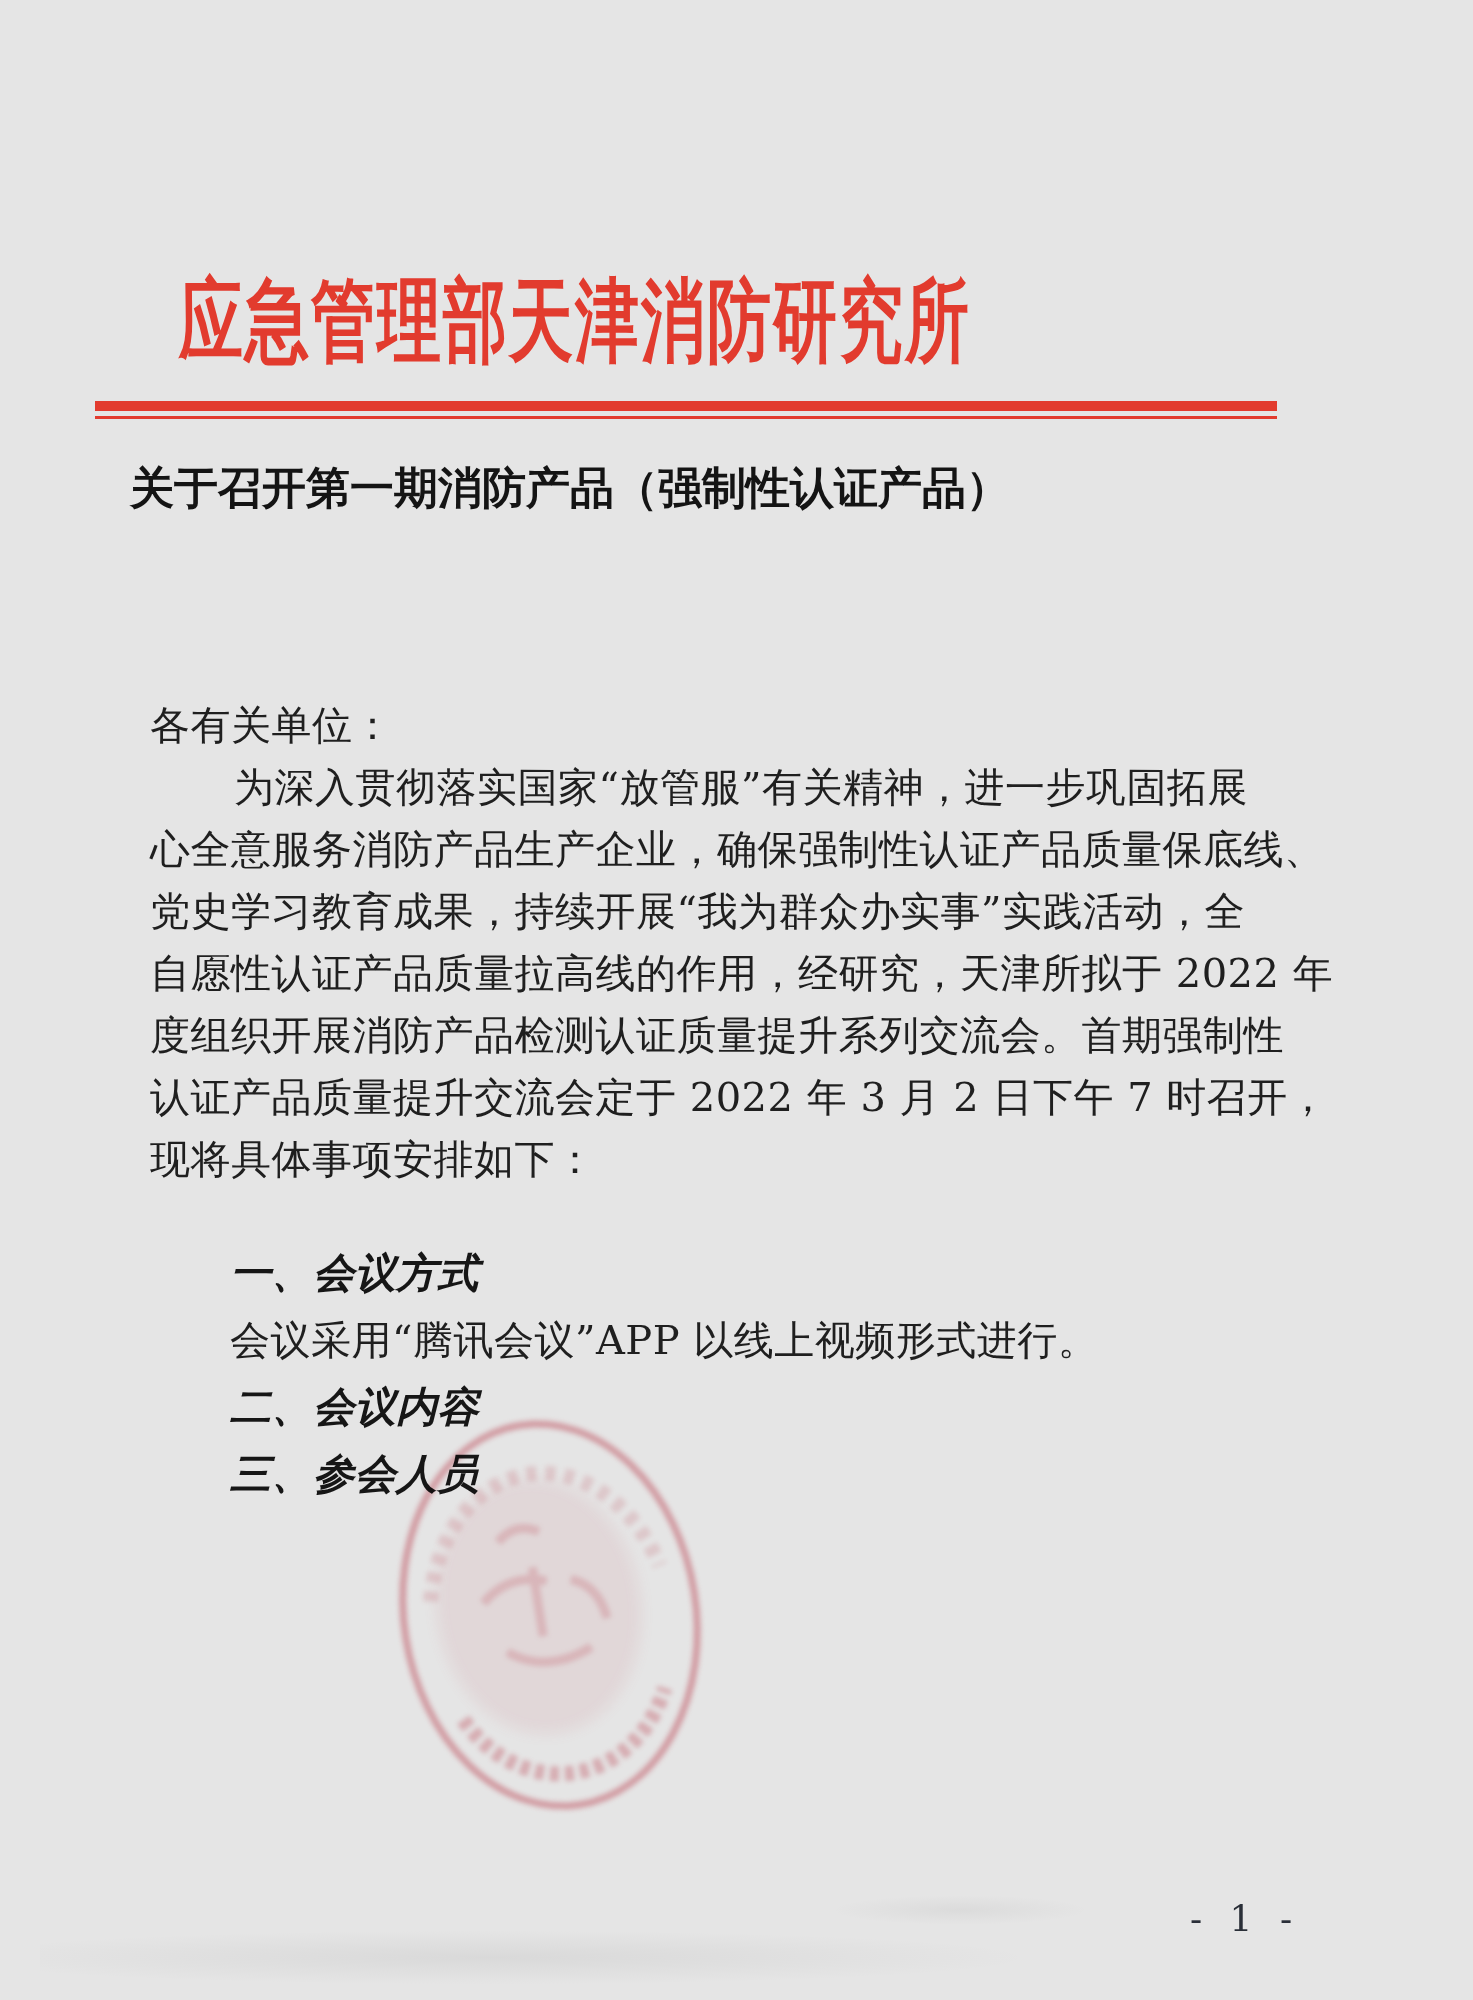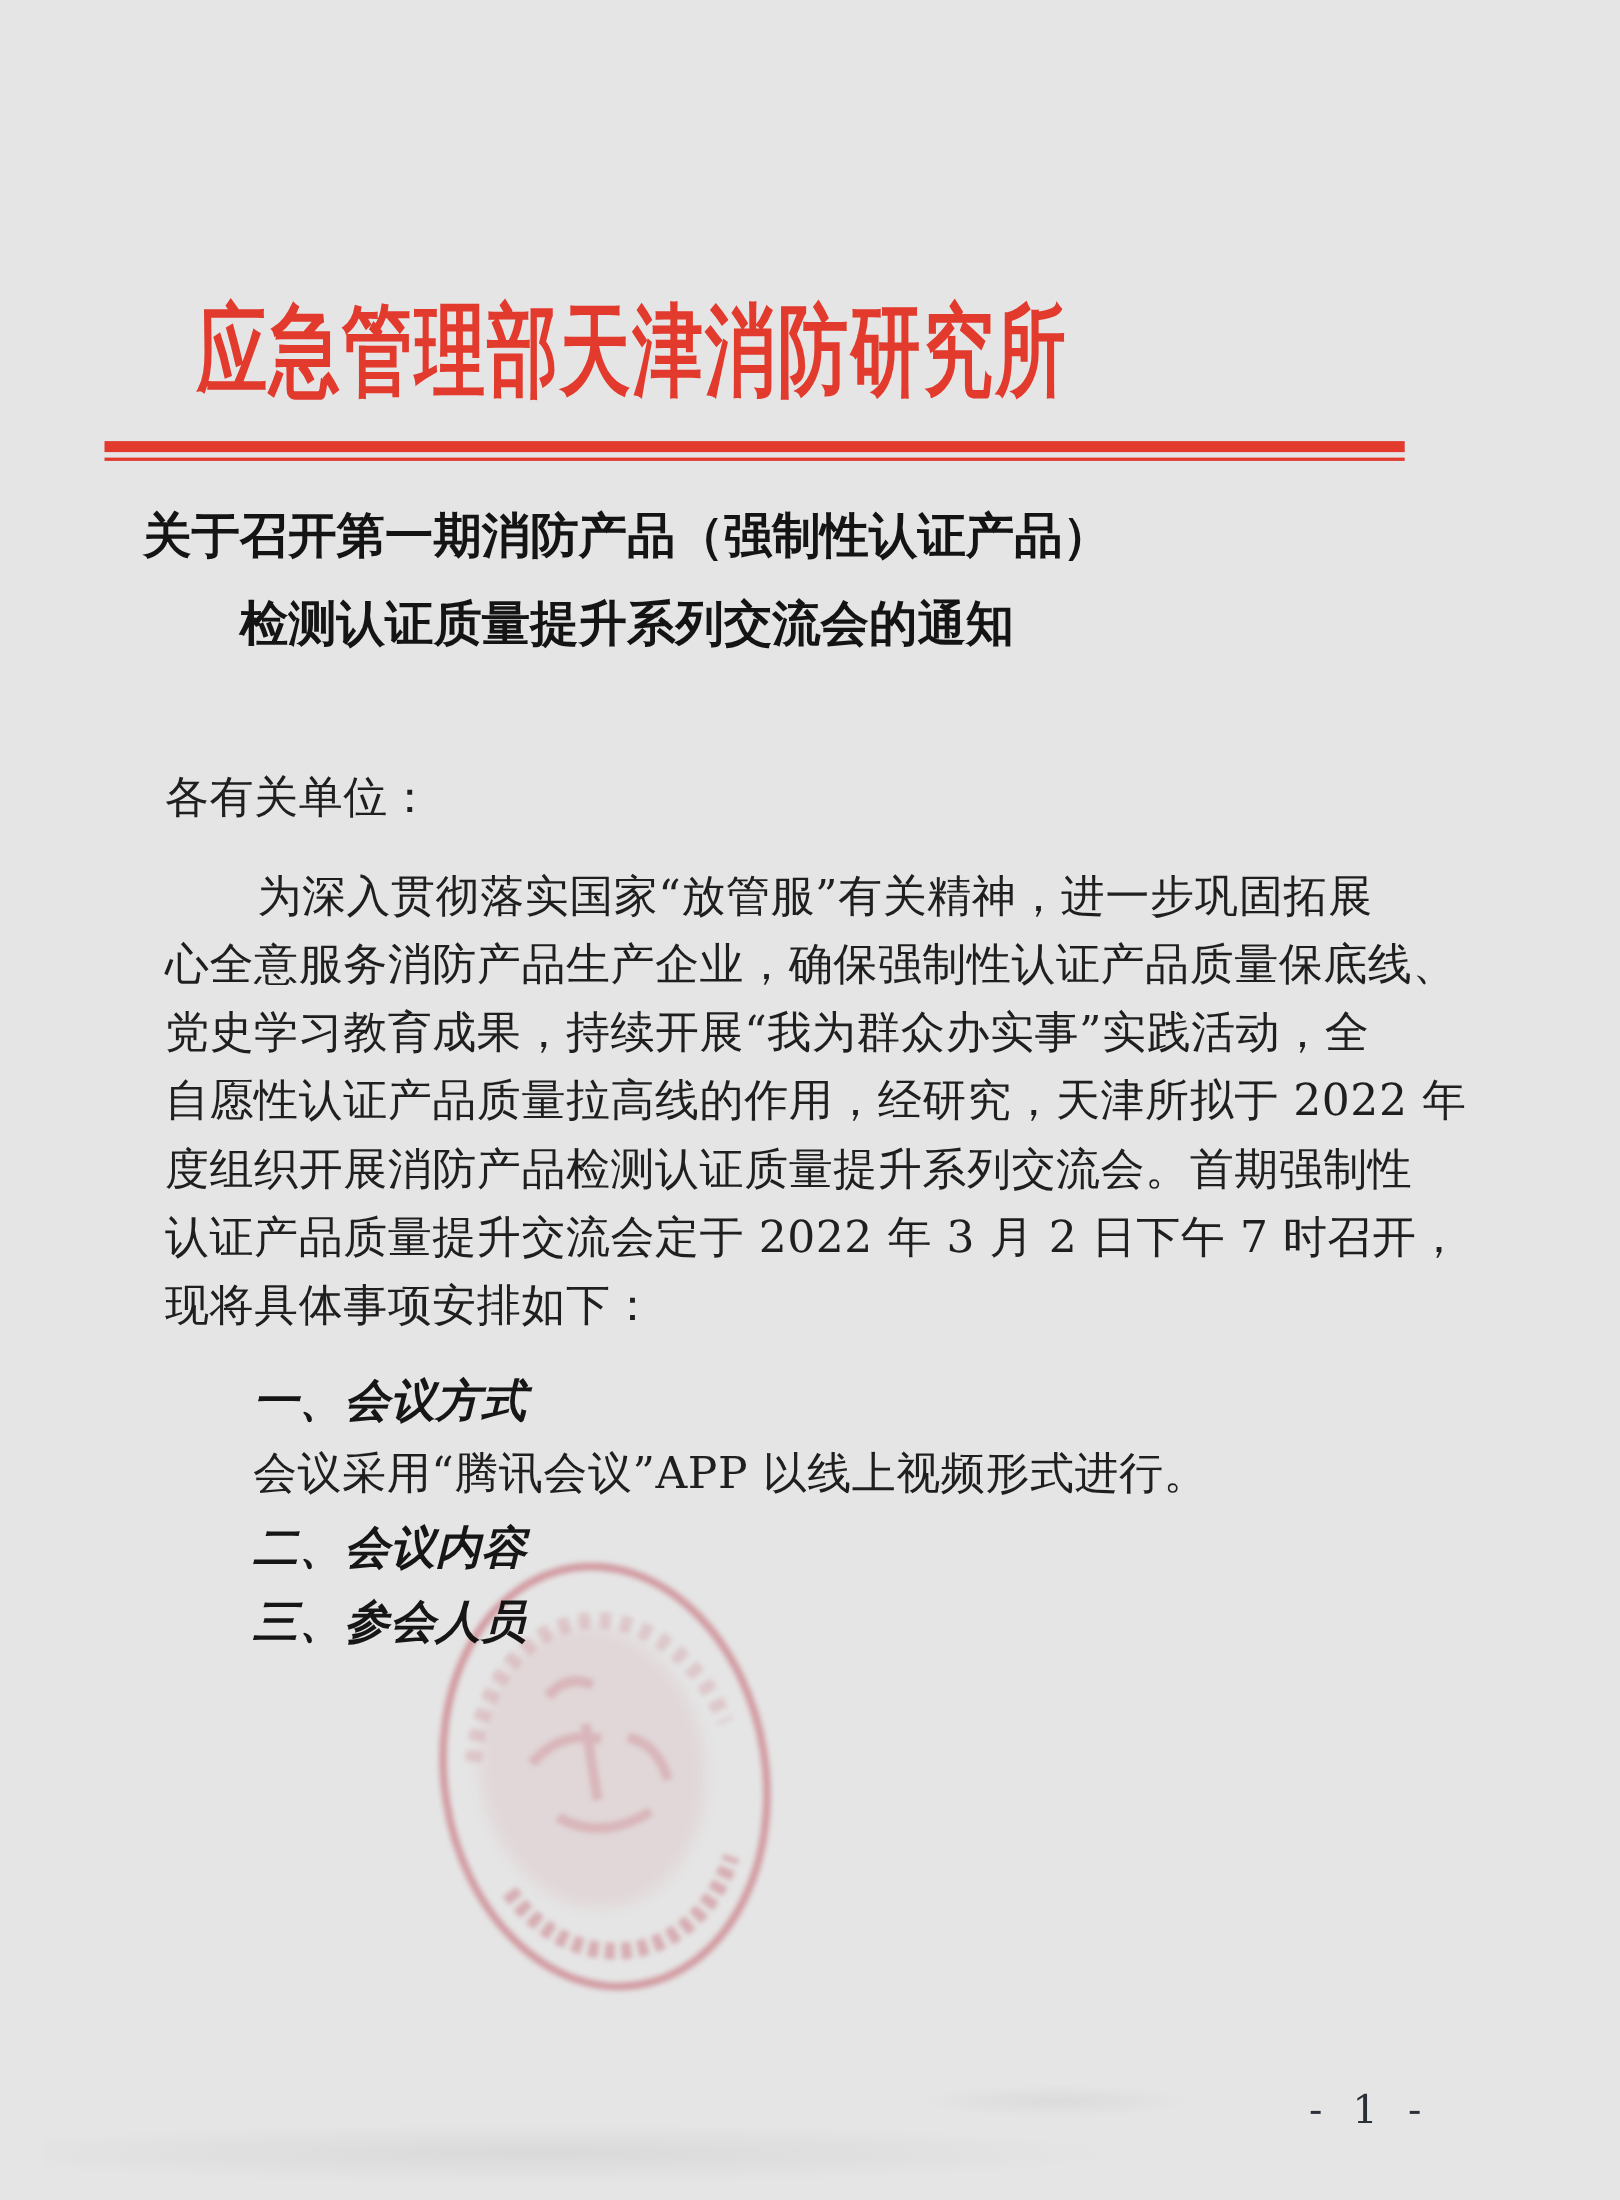--- a/index.html
+++ b/index.html
@@ -27,21 +27,21 @@
     text-align:center;font-weight:700;font-size:44px;line-height:80px;
     font-family:"DejaVu Serif", serif;color:#141414;white-space:nowrap;
   }
 
   
   .block-a{
     position:absolute;left:150px;top:694px;width:1170px;
     font-size:40px;line-height:62px;letter-spacing:0.5px;
   }
   .block-a div{white-space:nowrap;}
-  .intro-line:first-child{text-indent:84px;margin-top:28px;}
+  .intro-line:first-child{text-indent:84px;}
 
   
   .block-b{
     position:absolute;left:150px;top:1240px;width:1170px;
     font-size:40px;line-height:67px;letter-spacing:0.5px;
   }
   .block-b > div, .block-b .text-line{white-space:nowrap;}
   .heading{
     font-family:"DejaVu Sans", sans-serif;font-weight:700;
     font-size:41px;padding-left:80px;color:#161616;font-style:italic;
@@ -77,21 +77,20 @@
 
 <div class="page">
 
   <div class="letterhead">应急管理部天津消防研究所</div>
 
   <div class="rule-thick"></div>
   <div class="rule-thin"></div>
 
   <div class="doc-title">
     <div>关于召开第一期消防产品（强制性认证产品）</div>
-    <div>检测认证质量提升系列交流会的通知</div>
   </div>
 
   <div class="block-a">
     <div class="salutation">各有关单位：</div>
     <div>
         <div class="intro-line">为深入贯彻落实国家“放管服”有关精神，进一步巩固拓展</div>
         <div class="intro-line">心全意服务消防产品生产企业，确保强制性认证产品质量保底线、</div>
         <div class="intro-line">党史学习教育成果，持续开展“我为群众办实事”实践活动，全</div>
         <div class="intro-line">自愿性认证产品质量拉高线的作用，经研究，天津所拟于 2022 年</div>
         <div class="intro-line">度组织开展消防产品检测认证质量提升系列交流会。首期强制性</div>

